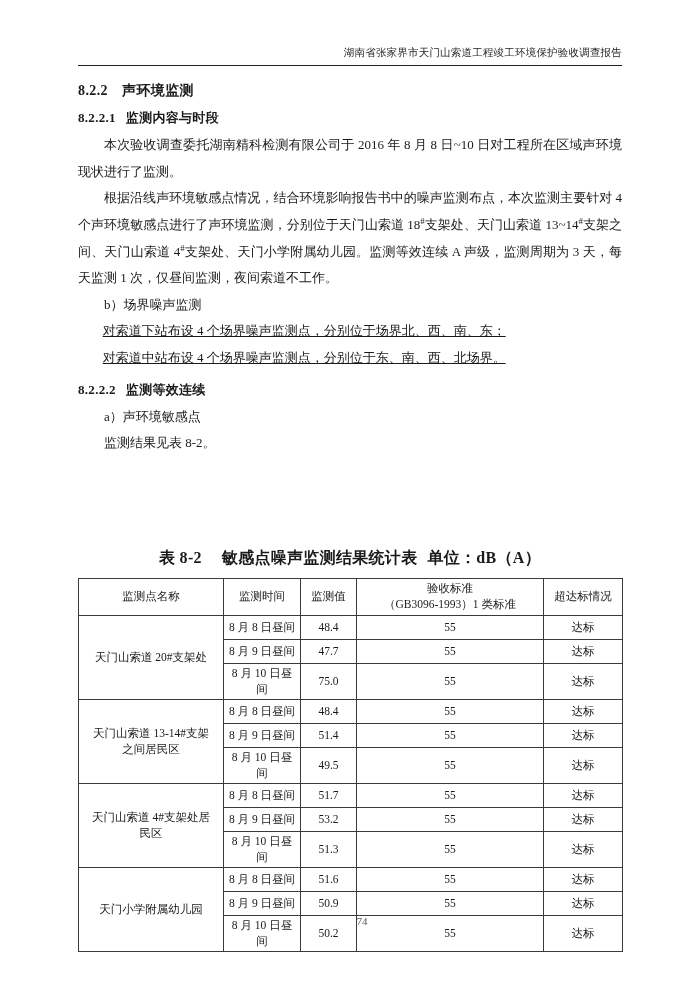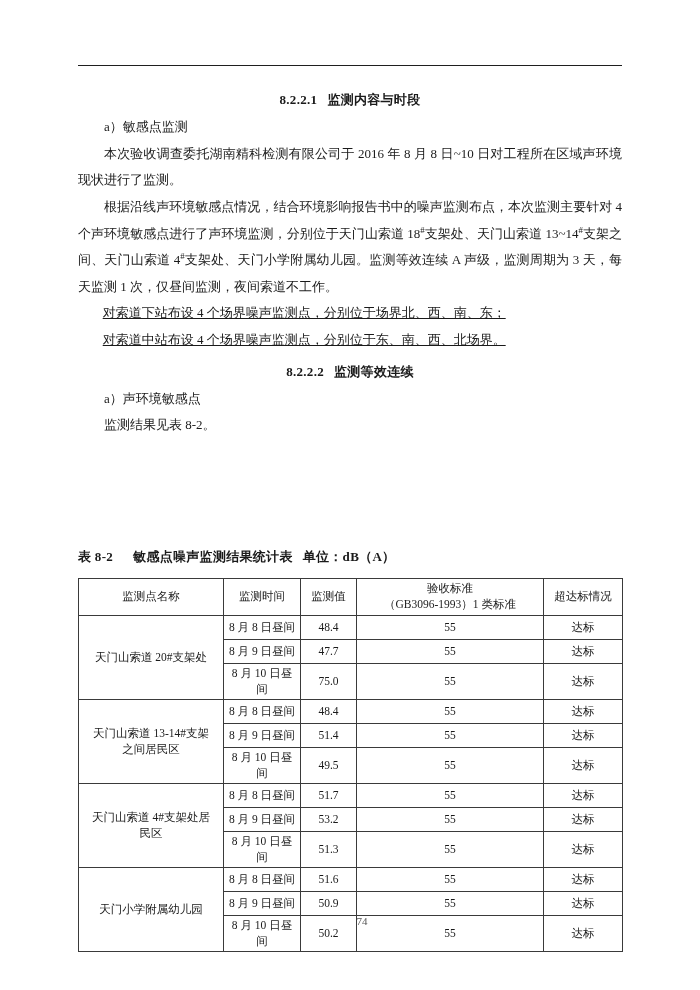--- a/index.html
+++ b/index.html
@@ -56,21 +56,20 @@
     font-weight: bold;
     margin: 0 0 6px 0;
     letter-spacing: 0.4px;
   }
   .h3 .num { margin-right: 14px; }
   .h4 {
     font-size: 13px;
     font-weight: bold;
     margin: 9px 0 5px 0;
     letter-spacing: 0.3px;
-    text-align: center;
   }
   .h4 .num { margin-right: 10px; }
   .para {
     font-size: 13px;
     line-height: 2.05;
     margin: 0;
     text-align: justify;
     text-justify: inter-ideograph;
   }
   .indent1 { text-indent: 2em; }
@@ -80,21 +79,22 @@
     vertical-align: super;
     line-height: 0;
   }
 
   
   .table-caption {
     position: absolute;
     left: 78px;
     top: 548px;
     width: 544px;
-    font-size: 13px;
+    text-align: center;
+    font-size: 16px;
     font-weight: bold;
     letter-spacing: 0.3px;
   }
   .table-caption .cap-gap { display: inline-block; width: 20px; }
   .table-caption .cap-gap-sm { display: inline-block; width: 10px; }
 
   
   .data-table {
     position: absolute;
     left: 78px;
@@ -138,35 +138,39 @@
     text-align: center;
     font-size: 11px;
     color: #555;
   }
 </style>
 </head>
 <body>
 
 <div class="page">
 
+  <div class="running-header">湖南省张家界市天门山索道工程竣工环境保护验收调查报告</div>
   <div class="header-rule"></div>
 
   <div class="content">
 
+    <div class="h3">
+      <span class="num">8.2.2</span><span>声环境监测</span>
+    </div>
 
     <div class="h4">
       <span class="num">8.2.2.1</span><span>监测内容与时段</span>
     </div>
 
-    <p class="para indent1">a）敏感点监测</p>
 
     <p class="para indent1"><span>本次验收调查委托湖南精科检测有限公司于 2016 年 8 月 8 日~10 日对工程所在区域声环境现状进行了监测。</span></p>
 
     <p class="para indent1"><span>根据沿线声环境敏感点情况，结合环境影响报告书中的噪声监测布点，本次监测主要针对 4 个声环境敏感点进行了声环境监测，分别位于天门山索道 18</span><sup class="hash">#</sup><span>支架处、天门山索道 13~14</span><sup class="hash">#</sup><span>支架之间、天门山索道 4</span><sup class="hash">#</sup><span>支架处、天门小学附属幼儿园。监测等效连续 A 声级，监测周期为 3 天，每天监测 1 次，仅昼间监测，夜间索道不工作。</span></p>
 
+    <p class="para indent1">b）场界噪声监测</p>
 
     <p class="para indent-item">对索道下站布设 4 个场界噪声监测点，分别位于场界北、西、南、东；</p>
     <p class="para indent-item">对索道中站布设 4 个场界噪声监测点，分别位于东、南、西、北场界。</p>
 
     <div class="h4">
       <span class="num">8.2.2.2</span><span>监测等效连续</span>
     </div>
 
     <p class="para indent1">a）声环境敏感点</p>
     <p class="para indent1">监测结果见表 8-2。</p>

